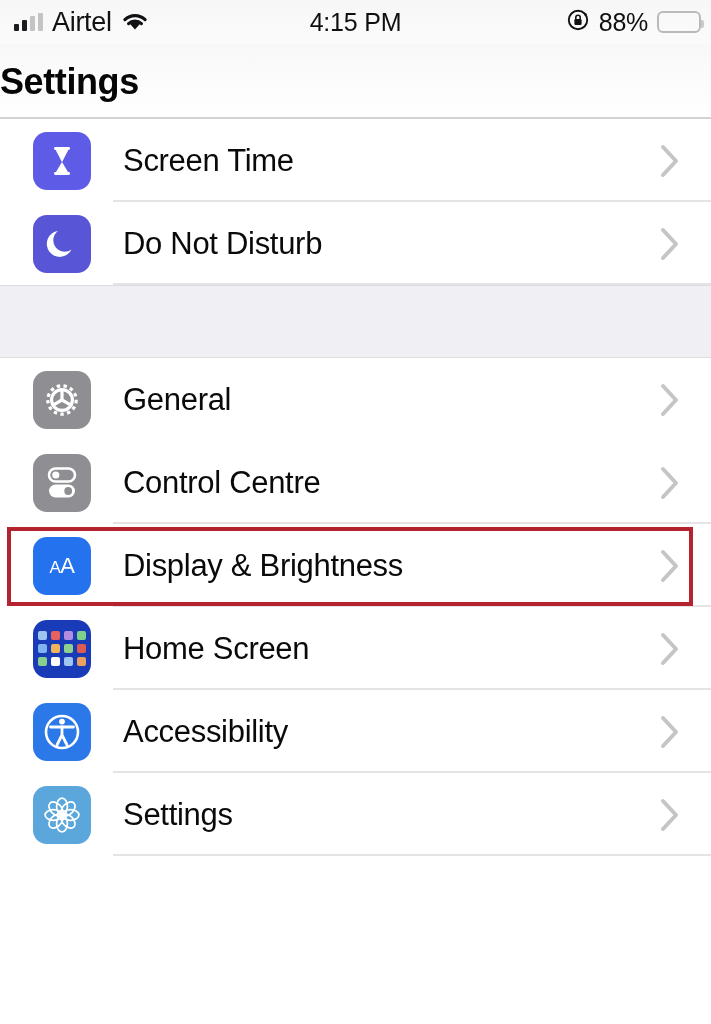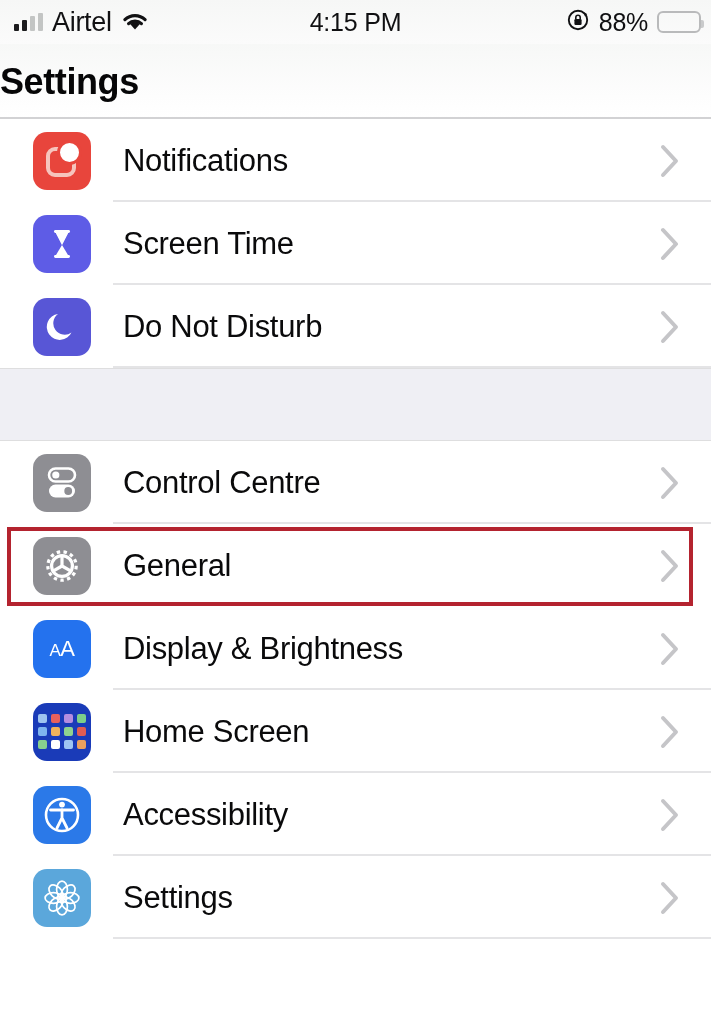--- a/index.html
+++ b/index.html
@@ -296,33 +296,20 @@
     </div>
   </div>
 
   <div class="nav-bar">
     <span class="nav-title">Settings</span>
     <span class="nav-hairline"></span>
   </div>
 
   <div class="list-section" id="section-alerts">
       <div class="row">
-        <span class="icon-tile ic-notifications">
-          <span class="nsq"></span>
-          <span class="ndot"></span>
-        </span>
-        <span class="row-label">Notifications</span>
-        <span class="chevron">
-          <svg viewBox="0 0 20 34" width="20" height="34">
-            <path d="M3 3 L16 17 L3 31" fill="none" stroke="#c5c5c8" stroke-width="4" stroke-linecap="round" stroke-linejoin="round"></path>
-          </svg>
-        </span>
-        <span class="divider"></span>
-      </div>
-      <div class="row">
         <span class="icon-tile ic-screentime">
           <svg width="40" height="40" viewBox="0 0 40 40">
             <rect x="12" y="6" width="16" height="3" rx="1.4" fill="#ffffff"></rect>
             <rect x="12" y="31" width="16" height="3" rx="1.4" fill="#ffffff"></rect>
             <path d="M14 9 h12 l-6 10 z" fill="#ffffff"></path>
             <path d="M20 21 l6 10 h-12 z" fill="#ffffff"></path>
             <path d="M14.6 9 L20 19.6 L25.4 9" stroke="#ffffff" stroke-width="1.6" fill="none"></path>
           </svg>
         </span>
         <span class="row-label">Screen Time</span>
@@ -345,54 +332,54 @@
             <path d="M3 3 L16 17 L3 31" fill="none" stroke="#c5c5c8" stroke-width="4" stroke-linecap="round" stroke-linejoin="round"></path>
           </svg>
         </span>
         <span class="divider"></span>
       </div>
     </div>
 
   <div class="section-gap"></div>
 
   <div class="list-section" id="section-device">
-      <div class="row">
-        <span class="icon-tile ic-control">
-          <svg width="42" height="42" viewBox="0 0 42 42">
-            <rect x="8" y="6.5" width="26" height="13" rx="6.5" fill="none" stroke="#ffffff" stroke-width="2.6"></rect>
-            <circle cx="14.8" cy="13" r="3.6" fill="#ffffff"></circle>
-            <rect x="8" y="22.5" width="26" height="13" rx="6.5" fill="#ffffff"></rect>
-            <circle cx="27.2" cy="29" r="3.9" fill="#8e8e93"></circle>
-          </svg>
-        </span>
-        <span class="row-label">Control Centre</span>
-        <span class="chevron">
-          <svg viewBox="0 0 20 34" width="20" height="34">
-            <path d="M3 3 L16 17 L3 31" fill="none" stroke="#c5c5c8" stroke-width="4" stroke-linecap="round" stroke-linejoin="round"></path>
-          </svg>
-        </span>
-        <span class="divider"></span>
-      </div>
       <div class="row no-divider">
         <span class="icon-tile ic-general">
           <svg width="46" height="46" viewBox="0 0 46 46">
             <g fill="none" stroke="#ffffff" stroke-width="3.2">
               <circle cx="23" cy="23" r="14.2" stroke-dasharray="3.4 3.4"></circle>
               <circle cx="23" cy="23" r="10.4"></circle>
               <path d="M23 12.6 V23 L32 28.2"></path>
               <path d="M23 23 L14 28.2"></path>
             </g>
           </svg>
         </span>
         <span class="row-label">General</span>
         <span class="chevron">
           <svg viewBox="0 0 20 34" width="20" height="34">
             <path d="M3 3 L16 17 L3 31" fill="none" stroke="#c5c5c8" stroke-width="4" stroke-linecap="round" stroke-linejoin="round"></path>
           </svg>
         </span>
+      </div>
+      <div class="row">
+        <span class="icon-tile ic-control">
+          <svg width="42" height="42" viewBox="0 0 42 42">
+            <rect x="8" y="6.5" width="26" height="13" rx="6.5" fill="none" stroke="#ffffff" stroke-width="2.6"></rect>
+            <circle cx="14.8" cy="13" r="3.6" fill="#ffffff"></circle>
+            <rect x="8" y="22.5" width="26" height="13" rx="6.5" fill="#ffffff"></rect>
+            <circle cx="27.2" cy="29" r="3.9" fill="#8e8e93"></circle>
+          </svg>
+        </span>
+        <span class="row-label">Control Centre</span>
+        <span class="chevron">
+          <svg viewBox="0 0 20 34" width="20" height="34">
+            <path d="M3 3 L16 17 L3 31" fill="none" stroke="#c5c5c8" stroke-width="4" stroke-linecap="round" stroke-linejoin="round"></path>
+          </svg>
+        </span>
+        <span class="divider"></span>
       </div>
       <div class="row">
         <span class="icon-tile ic-display">
           <span class="aa"><span class="small">A</span>A</span>
         </span>
         <span class="row-label">Display &amp; Brightness</span>
         <span class="chevron">
           <svg viewBox="0 0 20 34" width="20" height="34">
             <path d="M3 3 L16 17 L3 31" fill="none" stroke="#c5c5c8" stroke-width="4" stroke-linecap="round" stroke-linejoin="round"></path>
           </svg>

